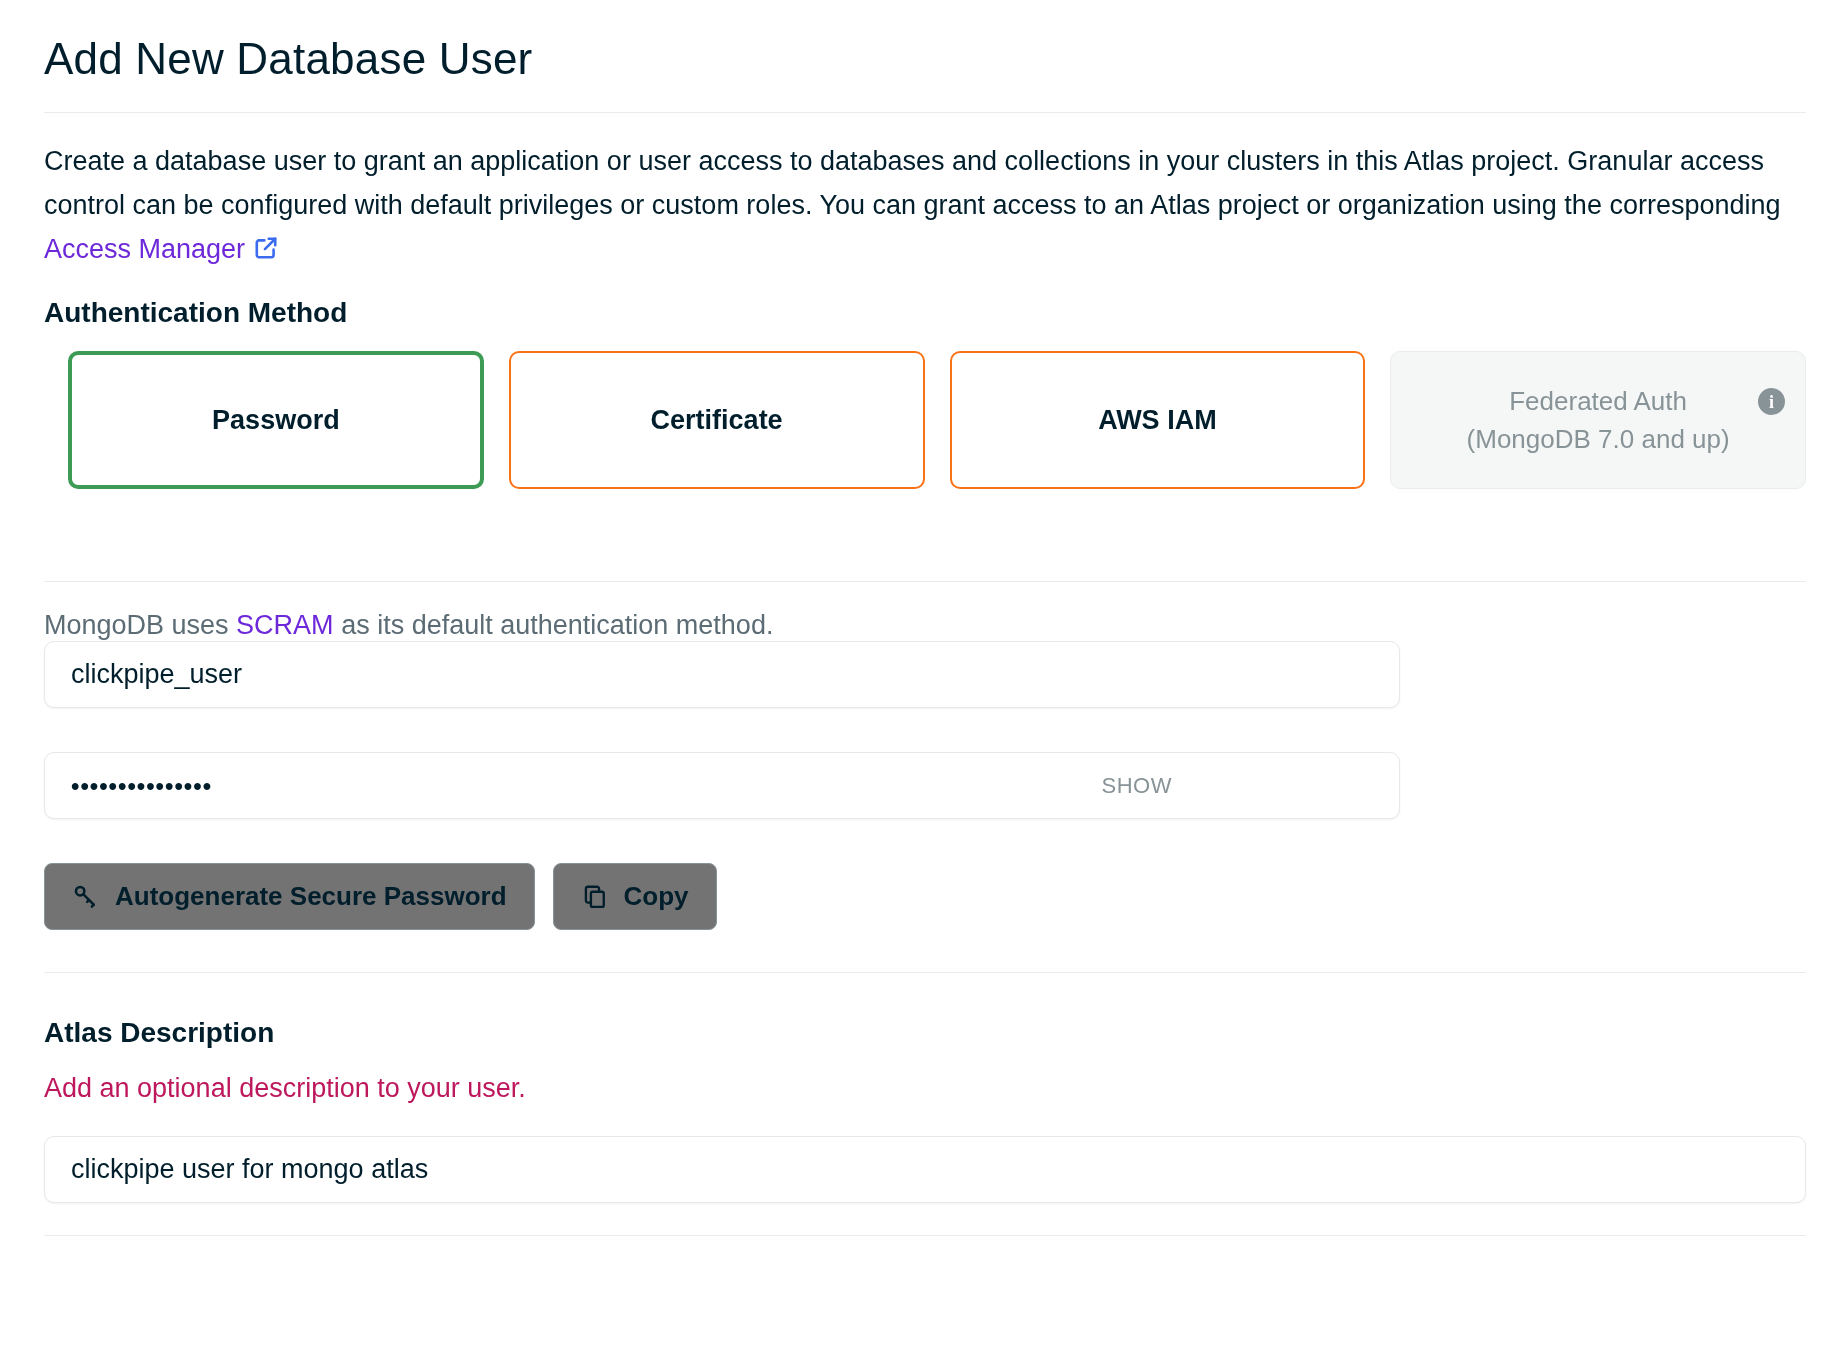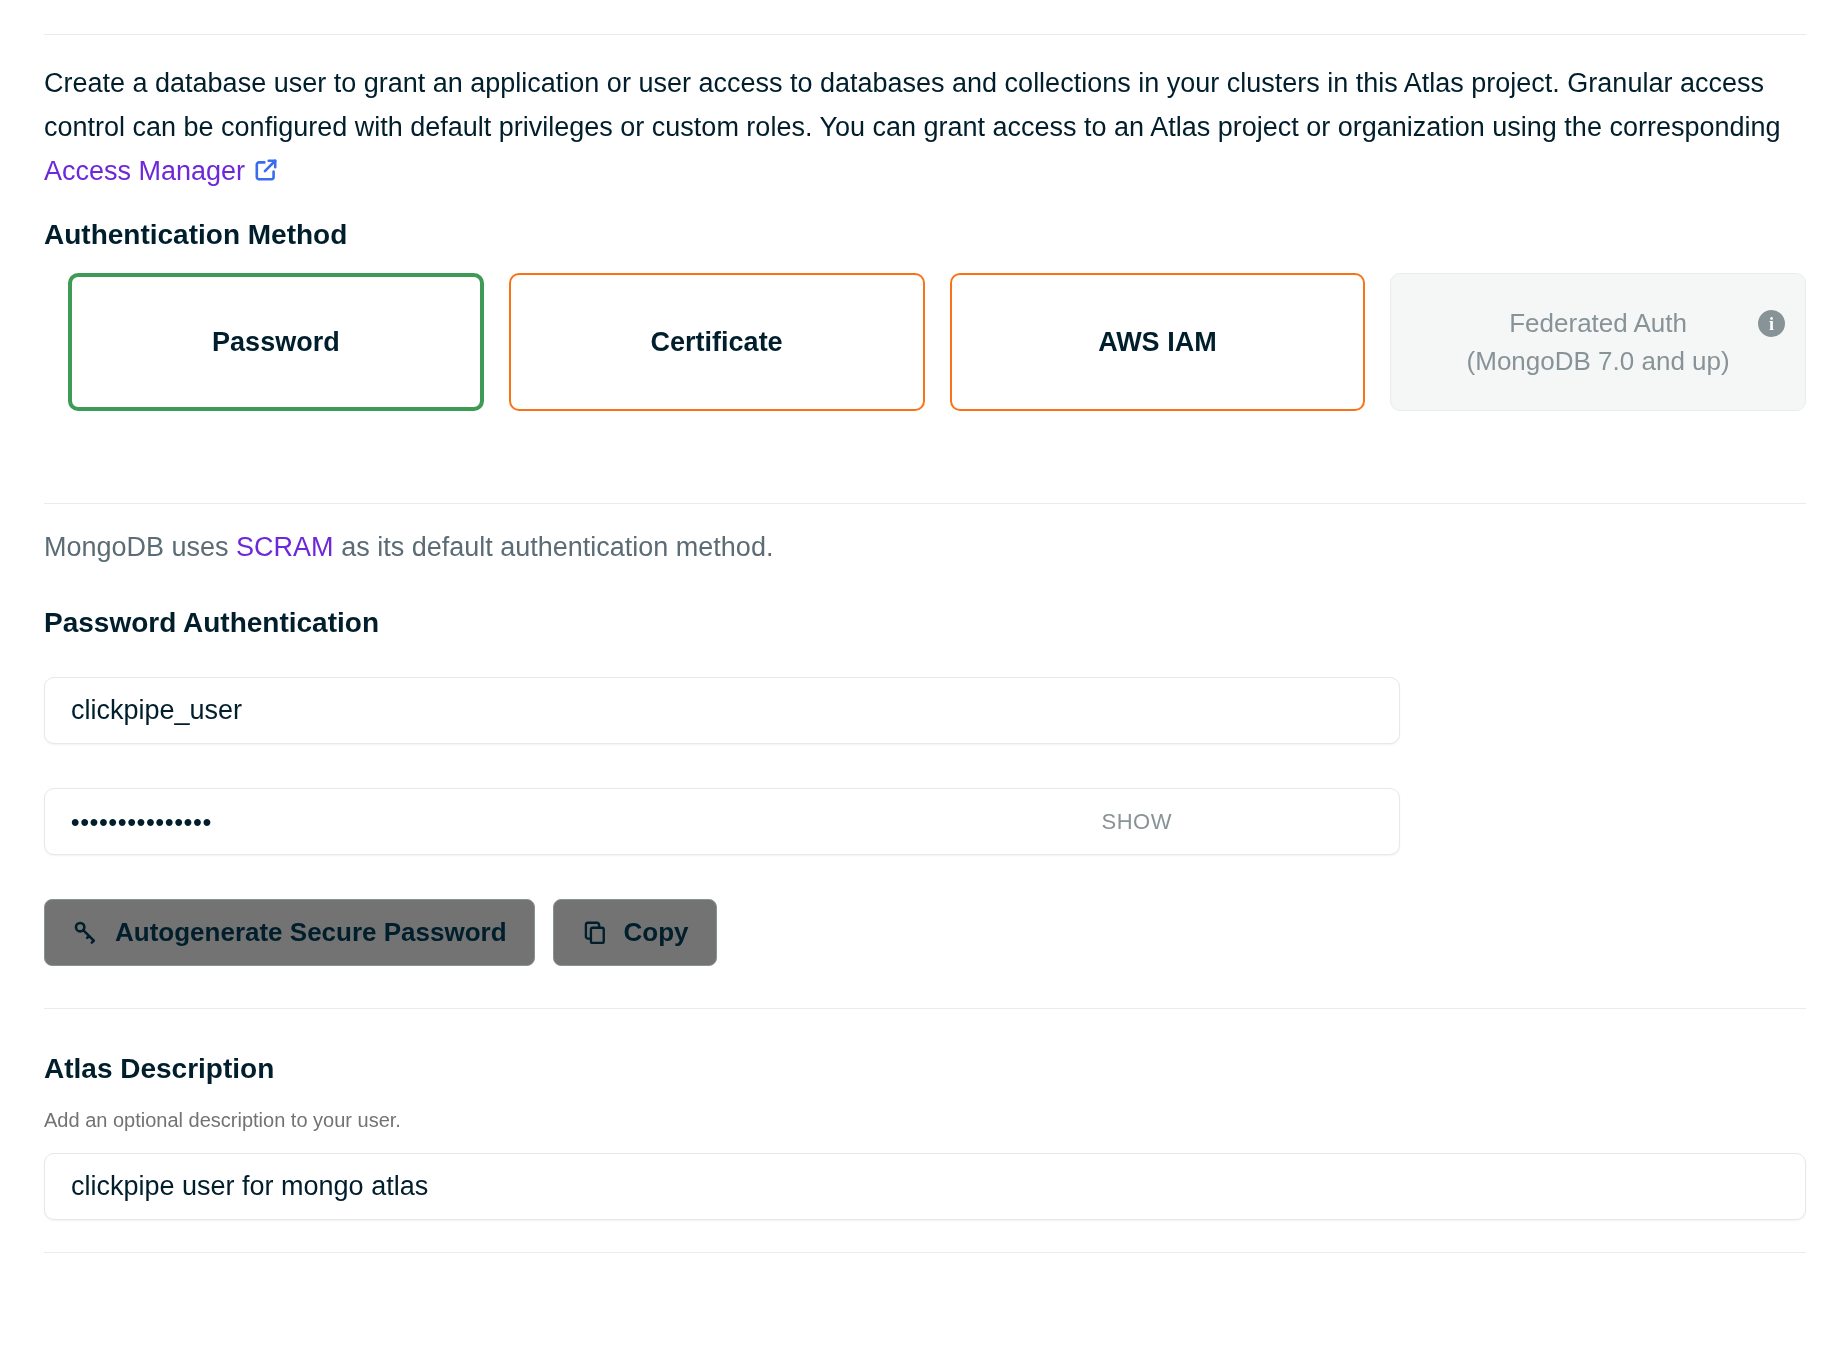--- a/index.html
+++ b/index.html
@@ -156,33 +156,34 @@
     font-weight: 700;
     color: #001E2B;
     cursor: pointer;
   }
   .btn svg { flex: 0 0 auto; }
 
   .divider-mid { margin-top: 42px; }
 
   .ud-heading { margin-top: 44px; margin-bottom: 24px; }
   .ud-hint {
-    font-size: 20px;
-    color: #737373;
-    margin-bottom: 21px;
+    font-size: 27px;
+    color: #be185d;
+    margin-bottom: 32px;
   }
   .desc-input { width: 100%; }
 
   .divider-bottom { margin-top: 32px; }
 </style>
 </head>
 <body>
 
 <div class="container">
 
+  <h1 class="page-title">Add New Database User</h1>
   <hr class="divider divider-title">
 
   <p class="intro"><span>Create a database user to grant an application or user access to databases and collections in your clusters in this Atlas project. Granular access control can be configured with default privileges or custom roles. You can grant access to an Atlas project or organization using the corresponding </span><a class="inline-link"><span>Access Manager</span><svg class="ext-icon" viewBox="0 0 24 24" fill="none" stroke="#3B6CF0" stroke-width="2.4" stroke-linecap="round" stroke-linejoin="round">
           <path d="M19 13.5v5a2 2 0 0 1-2 2H5.5a2 2 0 0 1-2-2V7a2 2 0 0 1 2-2h5"></path>
           <polyline points="14.5 3.5 20.5 3.5 20.5 9.5"></polyline>
           <line x1="11" y1="13" x2="20.5" y2="3.5"></line>
         </svg></a></p>
 
   <div class="section-label">Authentication Method</div>
 
@@ -200,21 +201,20 @@
       <span>Federated Auth</span>
       <span>(MongoDB 7.0 and up)</span>
       <span class="info-icon">i</span>
     </div>
   </div>
 
   <hr class="divider">
 
   <p class="scram-note"><span>MongoDB uses </span><a class="inline-link">SCRAM</a><span> as its default authentication method.</span></p>
 
-  <div class="section-label pw-heading">Password Authentication</div>
 
   <div class="input-row">
     <input class="text-input" type="text" value="clickpipe_user" style="">
   </div>
 
   <div class="input-row">
     <input class="text-input password-input" type="text" value="•••••••••••••••" style="">
     <span class="show-toggle">SHOW</span>
   </div>
 

